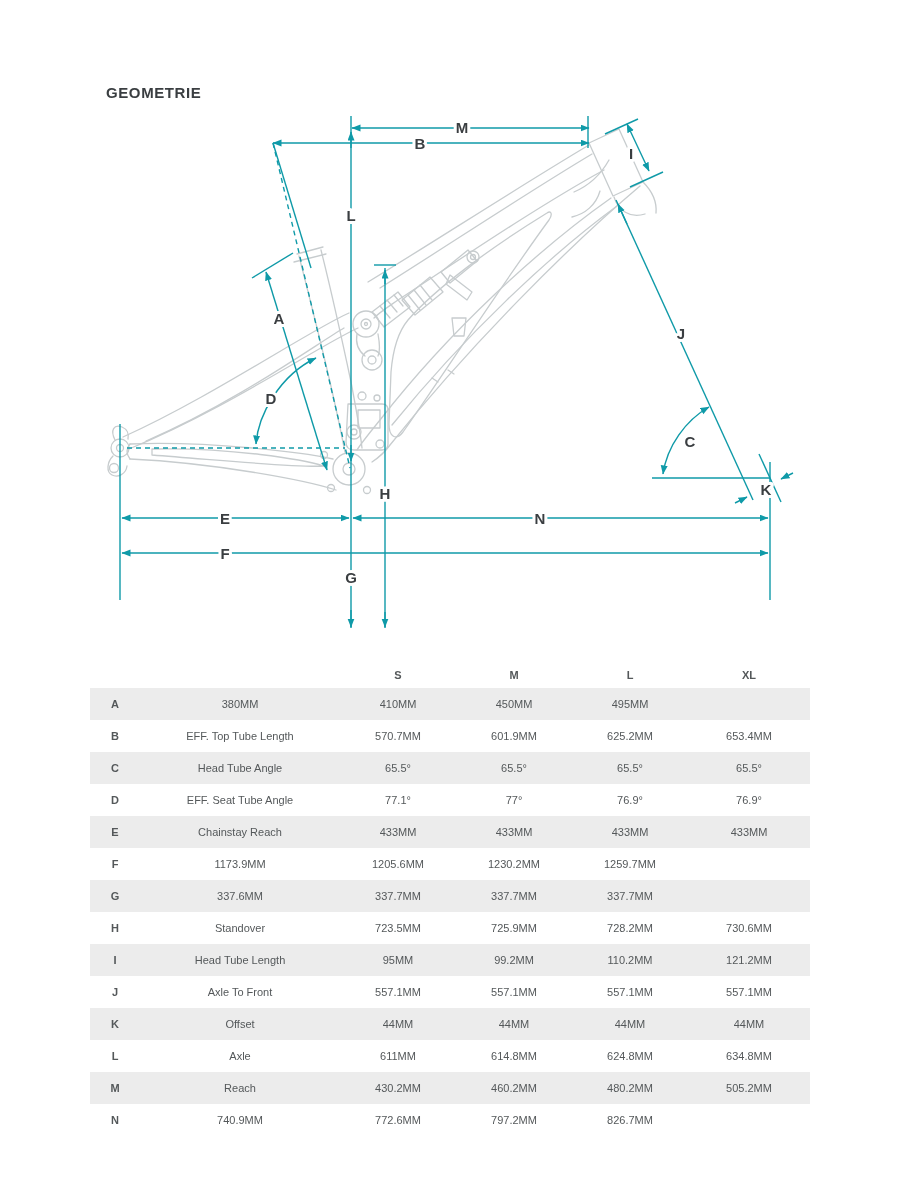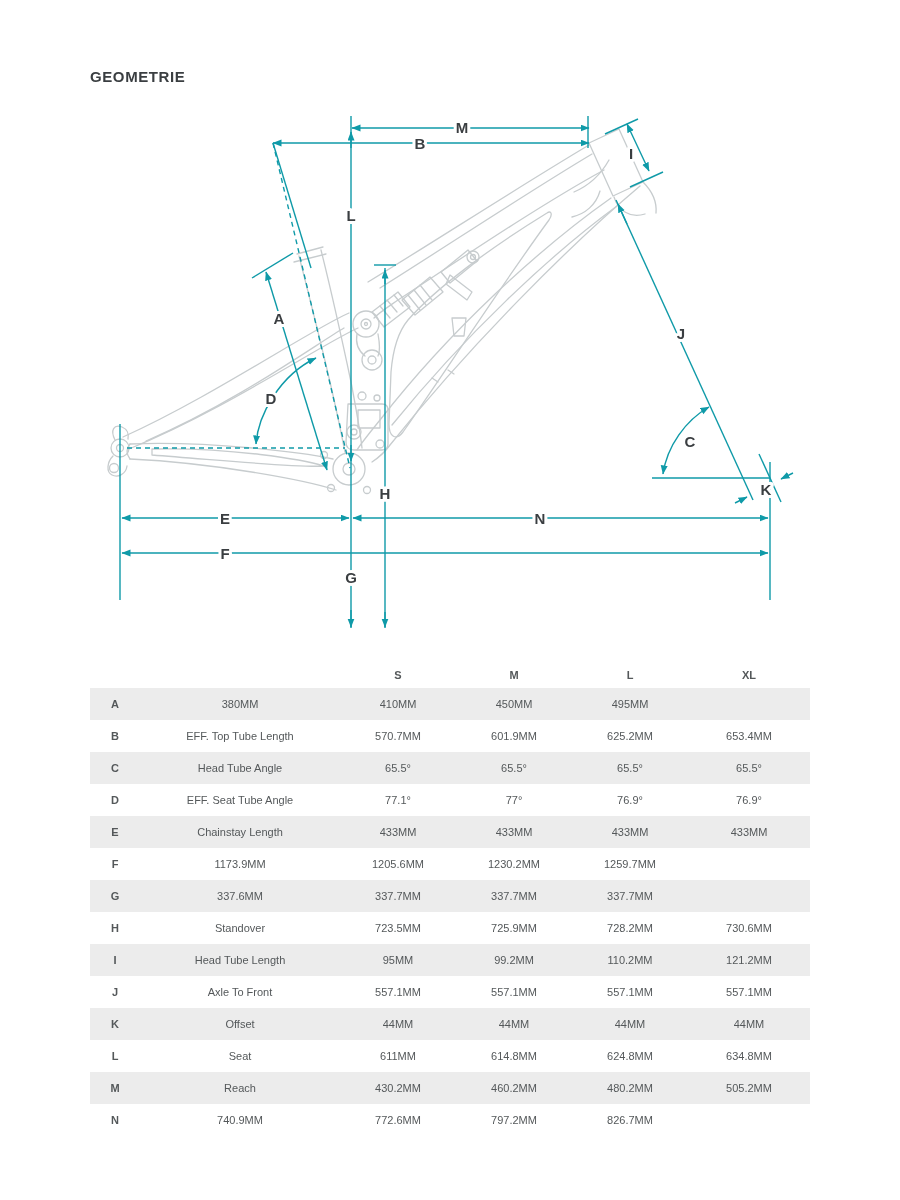--- a/index.html
+++ b/index.html
@@ -2,21 +2,21 @@
 <html style="--accent: #0f9aa8; --frame: #c7ccce; --ink: #3a3e41; --table-ink: #54585a; --row-alt: #ececec;"><head>
 <meta charset="utf-8">
 <style>
   html,body{margin:0;padding:0;}
   body{
     width:900px;height:1200px;position:relative;background:#ffffff;
     font-family:"Liberation Sans","DejaVu Sans",sans-serif;
     -webkit-font-smoothing:antialiased;
   }
   .page-title{
-    position:absolute;left:90px;top:68px;margin:0;
+    position:absolute;left:90px;top:68px;margin:16px;
     font-size:15px;font-weight:bold;letter-spacing:.6px;
     color:var(--ink,#3a3e41);
   }
   svg.diagram{position:absolute;left:0;top:0;}
   .frame-art path,.frame-art circle,.frame-art line{
     fill:none;stroke:var(--frame,#c7ccce);stroke-width:1.3;
     stroke-linecap:round;stroke-linejoin:round;
   }
   .dims line,.dims path{
     fill:none;stroke:var(--accent,#0f9aa8);stroke-width:1.4;stroke-linecap:butt;
@@ -255,21 +255,21 @@
       <div class="geo-row">
     <div class="td c-letter">D</div>
     <div class="td c-label">EFF. Seat Tube Angle</div>
     <div class="td c-val">77.1°</div>
     <div class="td c-val">77°</div>
     <div class="td c-val">76.9°</div>
     <div class="td c-val">76.9°</div>
   </div>
       <div class="geo-row">
     <div class="td c-letter">E</div>
-    <div class="td c-label">Chainstay Length</div>
+    <div class="td c-label">Chainstay Reach</div>
     <div class="td c-val">433MM</div>
     <div class="td c-val">433MM</div>
     <div class="td c-val">433MM</div>
     <div class="td c-val">433MM</div>
   </div>
       <div class="geo-row">
     <div class="td c-letter">F</div>
     <div class="td c-val">1173.9MM</div>
     <div class="td c-val">1205.6MM</div>
     <div class="td c-val">1230.2MM</div>
@@ -309,21 +309,21 @@
       <div class="geo-row">
     <div class="td c-letter">K</div>
     <div class="td c-label">Offset</div>
     <div class="td c-val">44MM</div>
     <div class="td c-val">44MM</div>
     <div class="td c-val">44MM</div>
     <div class="td c-val">44MM</div>
   </div>
       <div class="geo-row">
     <div class="td c-letter">L</div>
-    <div class="td c-label">Seat</div>
+    <div class="td c-label">Axle</div>
     <div class="td c-val">611MM</div>
     <div class="td c-val">614.8MM</div>
     <div class="td c-val">624.8MM</div>
     <div class="td c-val">634.8MM</div>
   </div>
       <div class="geo-row">
     <div class="td c-letter">M</div>
     <div class="td c-label">Reach</div>
     <div class="td c-val">430.2MM</div>
     <div class="td c-val">460.2MM</div>

